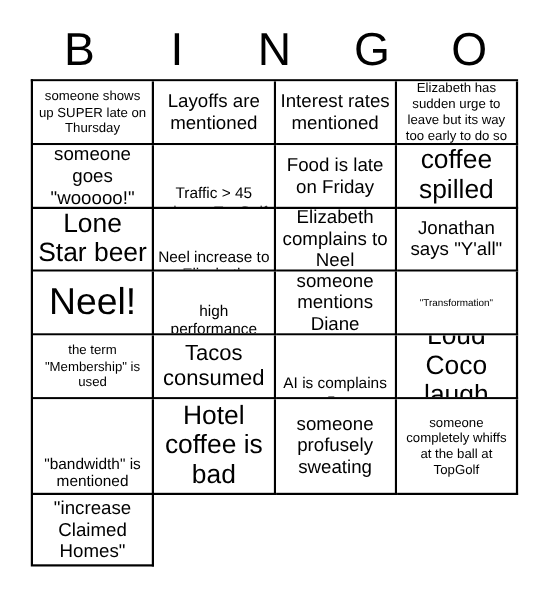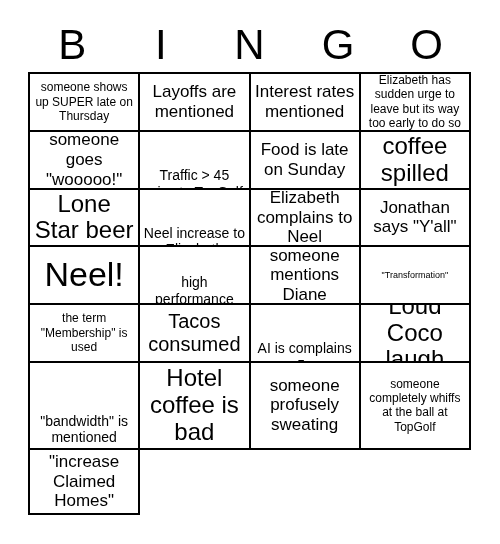--- a/index.html
+++ b/index.html
@@ -112,21 +112,21 @@
       <div class="bingo-cell">
         <span class="cell-text sz-s">Elizabeth has sudden urge to leave but its way too early to do so</span>
       </div>
       <div class="bingo-cell">
         <span class="cell-text sz-l">someone goes "wooooo!"</span>
       </div>
       <div class="bingo-cell">
         <span class="cell-text sz-m">Traffic &gt; 45 mins to TopGolf</span>
       </div>
       <div class="bingo-cell">
-        <span class="cell-text sz-l">Food is late on Sunday</span>
+        <span class="cell-text sz-l">Food is late on Friday</span>
       </div>
       <div class="bingo-cell">
         <span class="cell-text sz-xxl">coffee spilled</span>
       </div>
       <div class="bingo-cell">
         <span class="cell-text sz-xxl">Lone Star beer</span>
       </div>
       <div class="bingo-cell">
         <span class="cell-text sz-m">Neel increase to Elizabeth</span>
       </div>

